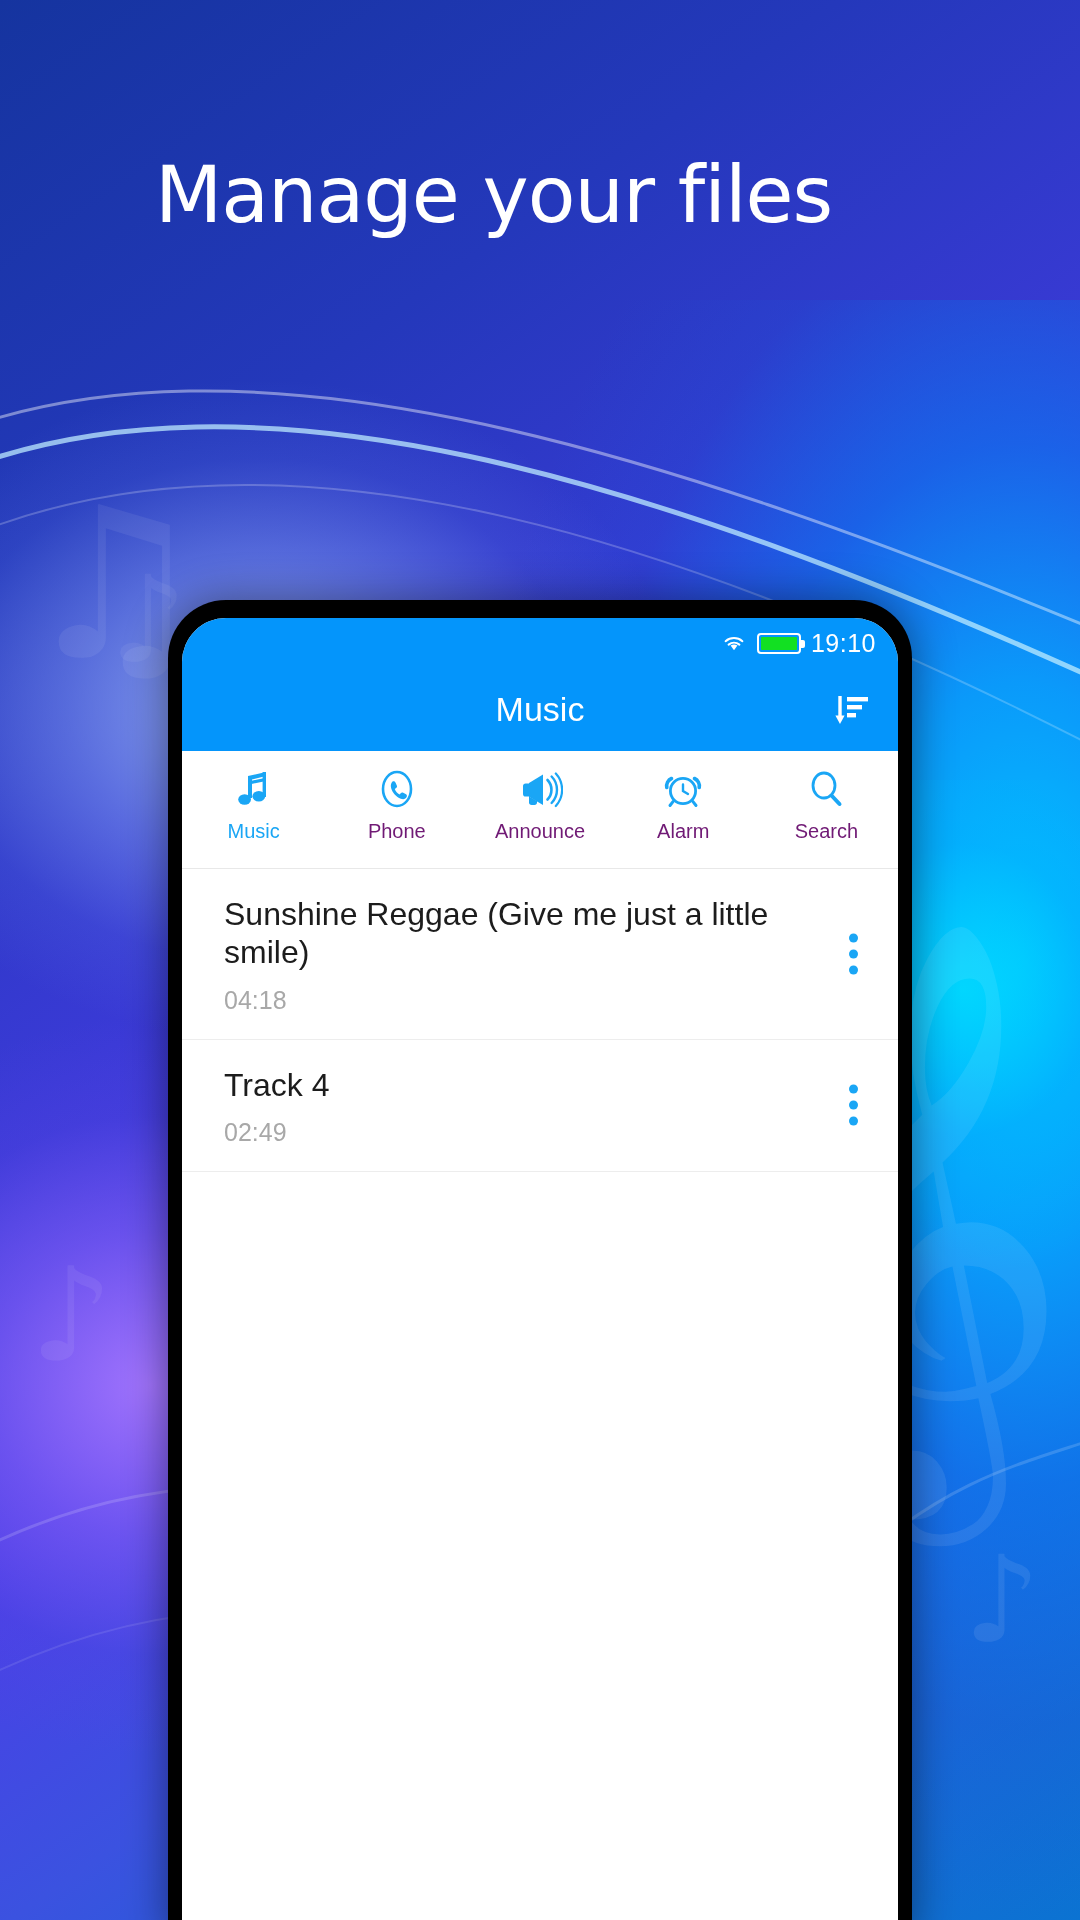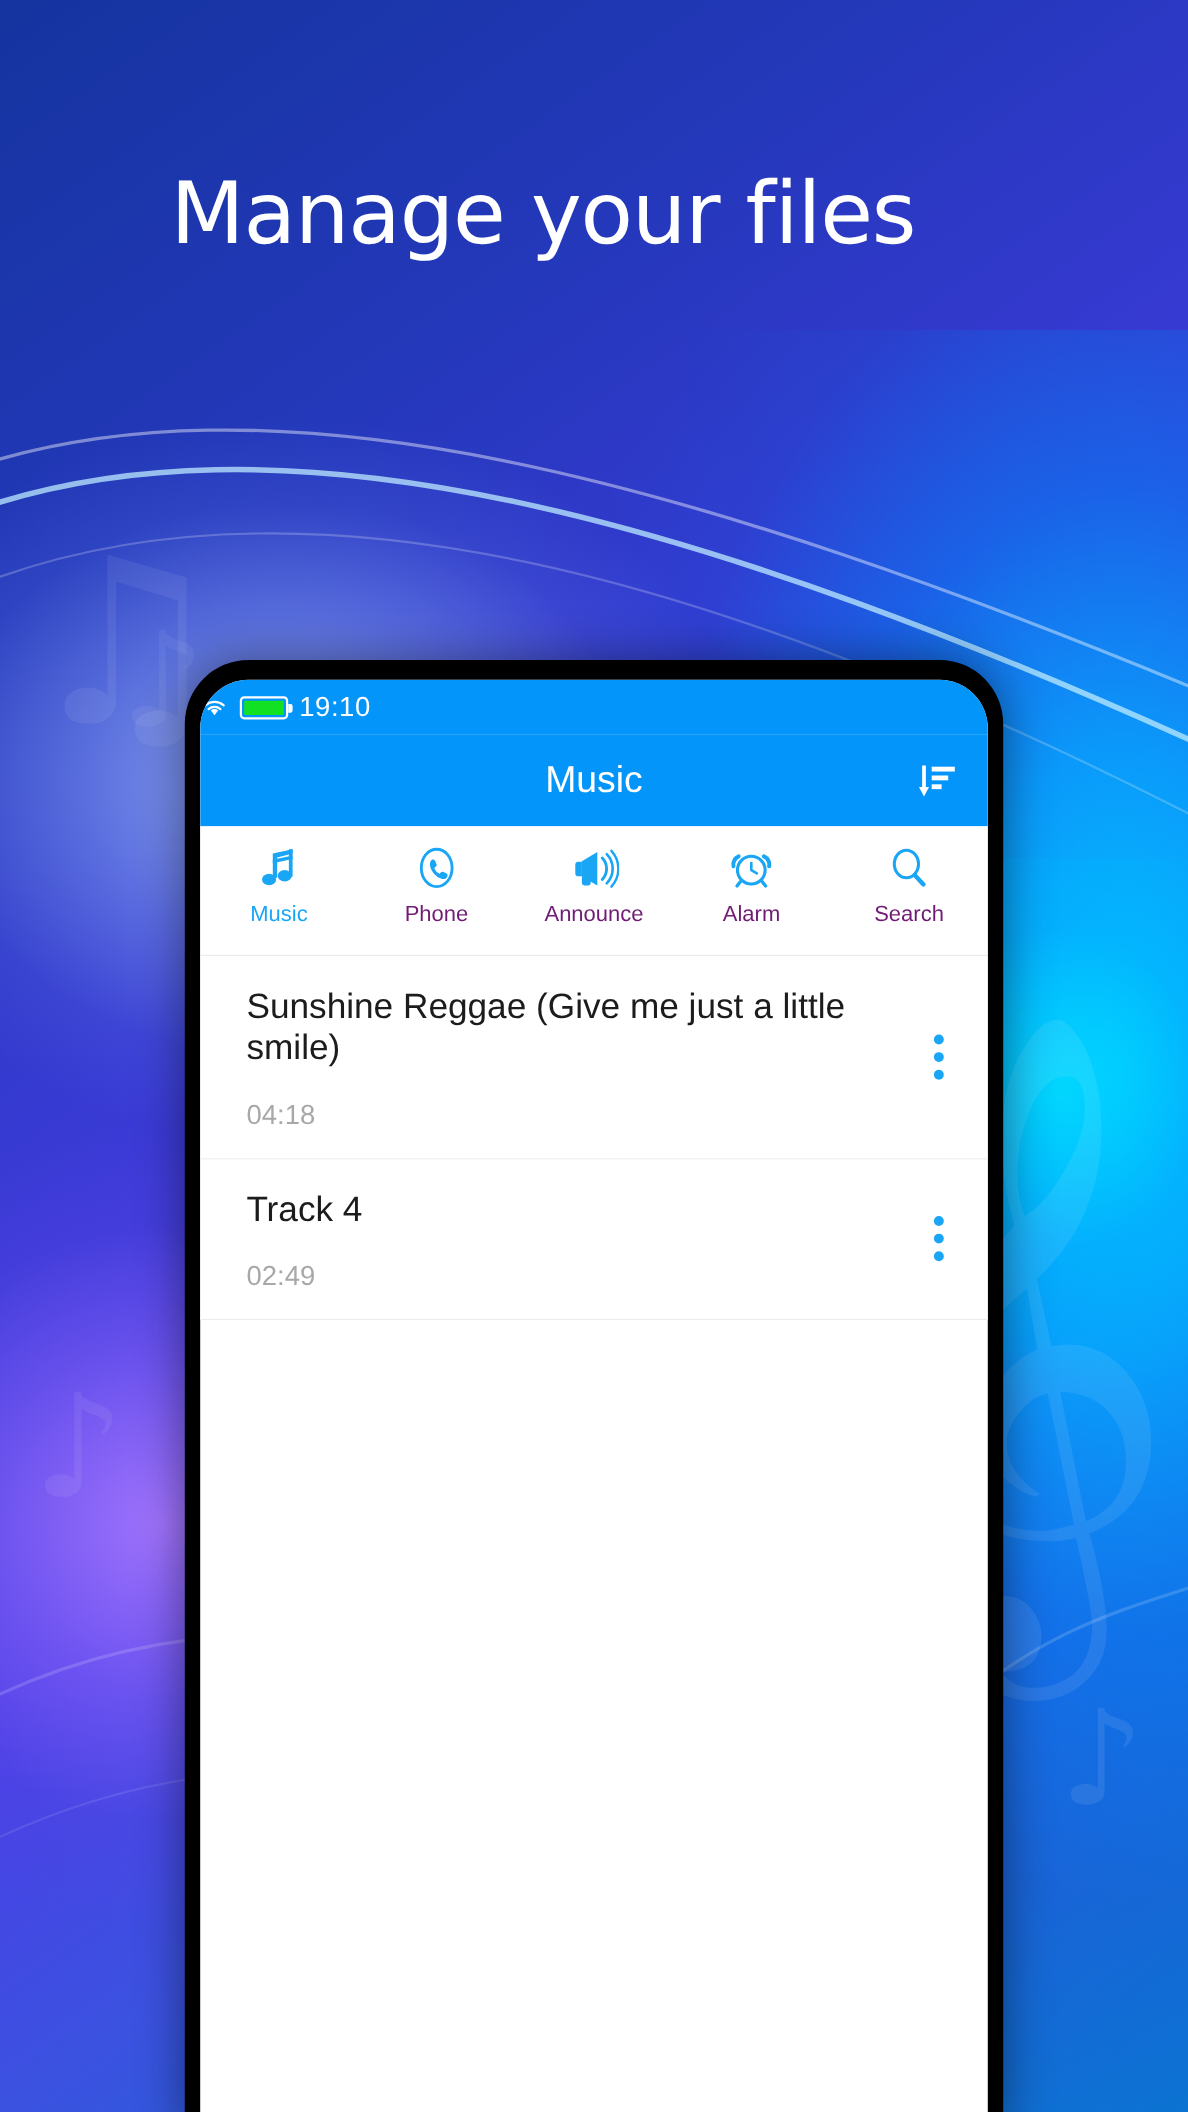--- a/index.html
+++ b/index.html
@@ -131,21 +131,21 @@
     border-radius: 44px 44px 0 0;
     overflow: hidden;
   }
 
   
   .statusbar {
     height: 50px;
     background: #0495fb;
     display: flex;
     align-items: center;
-    justify-content: flex-start;
+    justify-content: flex-end;
     padding-right: 22px;
     box-sizing: border-box;
     gap: 10px;
   }
   .wifi-icon { width: 26px; height: 20px; display:block; }
   .battery {
     width: 44px; height: 21px;
     border: 2px solid #ffffff;
     border-radius: 4px;
     position: relative;
@@ -236,21 +236,21 @@
     color: #1c1c1c;
     font-size: 32px;
     font-family: "Liberation Sans", sans-serif;
     line-height: 1.2;
     padding-right: 70px;
   }
   .track-duration {
     color: #a8a8a8;
     font-size: 25px;
     font-family: "Liberation Sans", sans-serif;
-    margin-top: 28px;
+    margin-top: 14px;
   }
   .track-menu {
     position: absolute;
     right: 34px;
     top: 50%;
     transform: translateY(-50%);
     display: flex;
     flex-direction: column;
     gap: 7px;
     padding: 6px;

